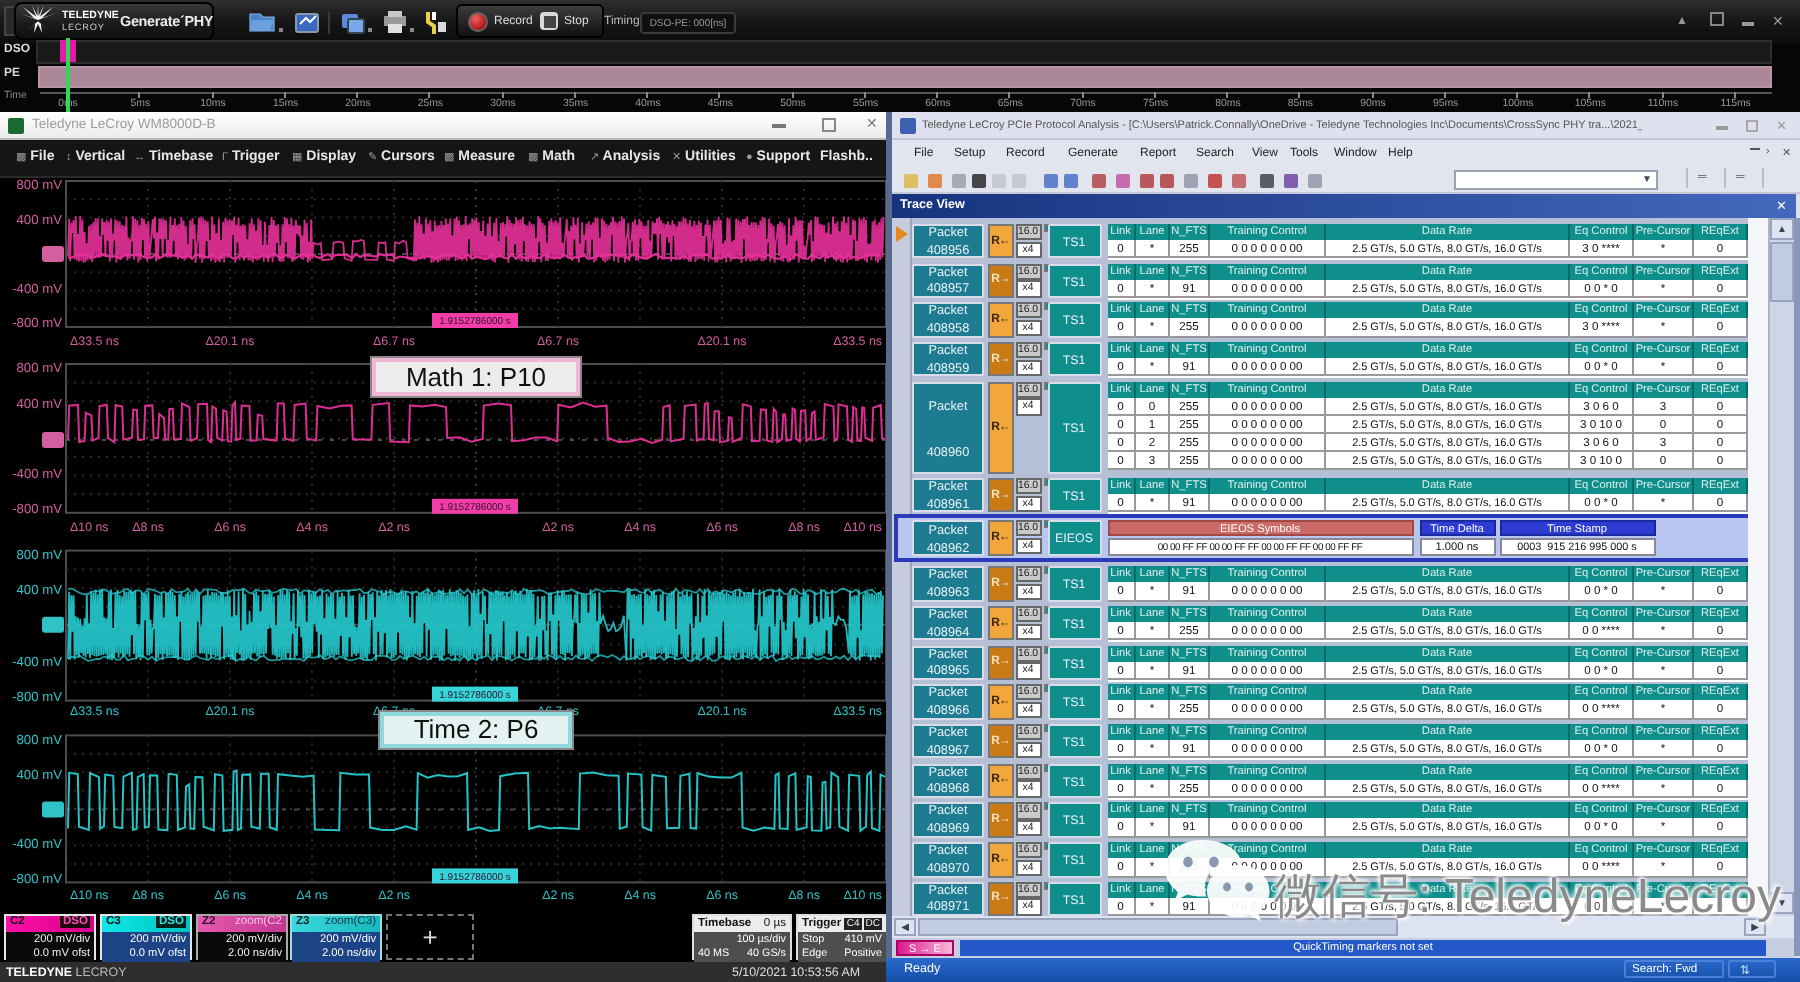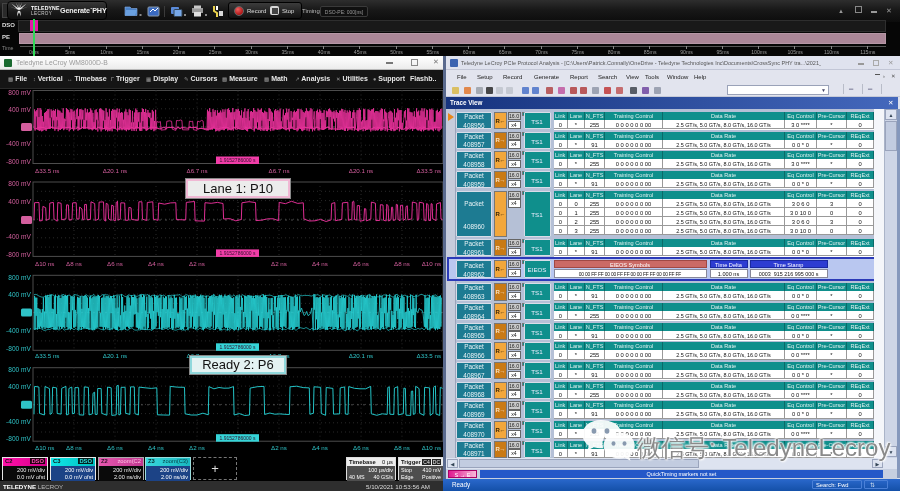--- a/index.html
+++ b/index.html
@@ -269,22 +269,22 @@
 <text x="115" y="449.5" text-anchor="middle" font-size="6.2" fill="#2fc3c7">Δ6 ns</text>
 <text x="156" y="449.5" text-anchor="middle" font-size="6.2" fill="#2fc3c7">Δ4 ns</text>
 <text x="197" y="449.5" text-anchor="middle" font-size="6.2" fill="#2fc3c7">Δ2 ns</text>
 <text x="279" y="449.5" text-anchor="middle" font-size="6.2" fill="#2fc3c7">Δ2 ns</text>
 <text x="320" y="449.5" text-anchor="middle" font-size="6.2" fill="#2fc3c7">Δ4 ns</text>
 <text x="361" y="449.5" text-anchor="middle" font-size="6.2" fill="#2fc3c7">Δ6 ns</text>
 <text x="402" y="449.5" text-anchor="middle" font-size="6.2" fill="#2fc3c7">Δ8 ns</text>
 <text x="441" y="449.5" text-anchor="end" font-size="6.2" fill="#2fc3c7">Δ10 ns</text>
 </svg>
 
-<div class="abs" style="left:186px;top:179px;width:104px;height:19px;background:#ececec;border:2px solid #f0b8d4;box-shadow:0 0 0 1px #888;color:#111;font-size:13px;text-align:center;line-height:15px">Lane 1: P10</div>
-<div class="abs" style="left:190px;top:355.5px;width:96px;height:18px;background:#e4f2f2;border:2px solid #90d8dc;box-shadow:0 0 0 1px #888;color:#111;font-size:13px;text-align:center;line-height:14px">Ready 2: P6</div>
+<div class="abs" style="left:186px;top:179px;width:104px;height:19px;background:#ececec;border:2px solid #f0b8d4;box-shadow:0 0 0 1px #888;color:#111;font-size:13px;text-align:center;line-height:15px">Math 1: P10</div>
+<div class="abs" style="left:190px;top:355.5px;width:96px;height:18px;background:#e4f2f2;border:2px solid #90d8dc;box-shadow:0 0 0 1px #888;color:#111;font-size:13px;text-align:center;line-height:14px">Time 2: P6</div>
 
 <div class="abs" style="left:2px;top:457px;width:46px;height:23px;border:1px solid #e6e6e6">
  <div style="height:8px;background:linear-gradient(90deg,#ff10a8,#d4008a);font-size:5.8px;color:#111;padding:0 2px;font-weight:bold">C2<span style="float:right;background:#20000f;color:#ff50b8;padding:0 1px">DSO</span></div>
  <div style="height:15px;background:#0a0a0a;color:#eee;font-size:5.6px;text-align:right;padding:1px 2px 0 0;line-height:6.8px">200 mV/div<br>0.0 mV ofst</div>
   </div>
 <div class="abs" style="left:50px;top:457px;width:46px;height:23px;border:1px solid #e6e6e6">
  <div style="height:8px;background:linear-gradient(90deg,#10e8e8,#00c0c0);font-size:5.8px;color:#111;padding:0 2px;font-weight:bold">C3<span style="float:right;background:#00201e;color:#30e0e0;padding:0 1px">DSO</span></div>
  <div style="height:15px;background:#1c4386;color:#fff;font-size:5.6px;text-align:right;padding:1px 2px 0 0;line-height:6.8px">200 mV/div<br>0.0 mV ofst</div>
   </div>
 <div class="abs" style="left:98px;top:457px;width:46px;height:23px;border:1px solid #aaa">

